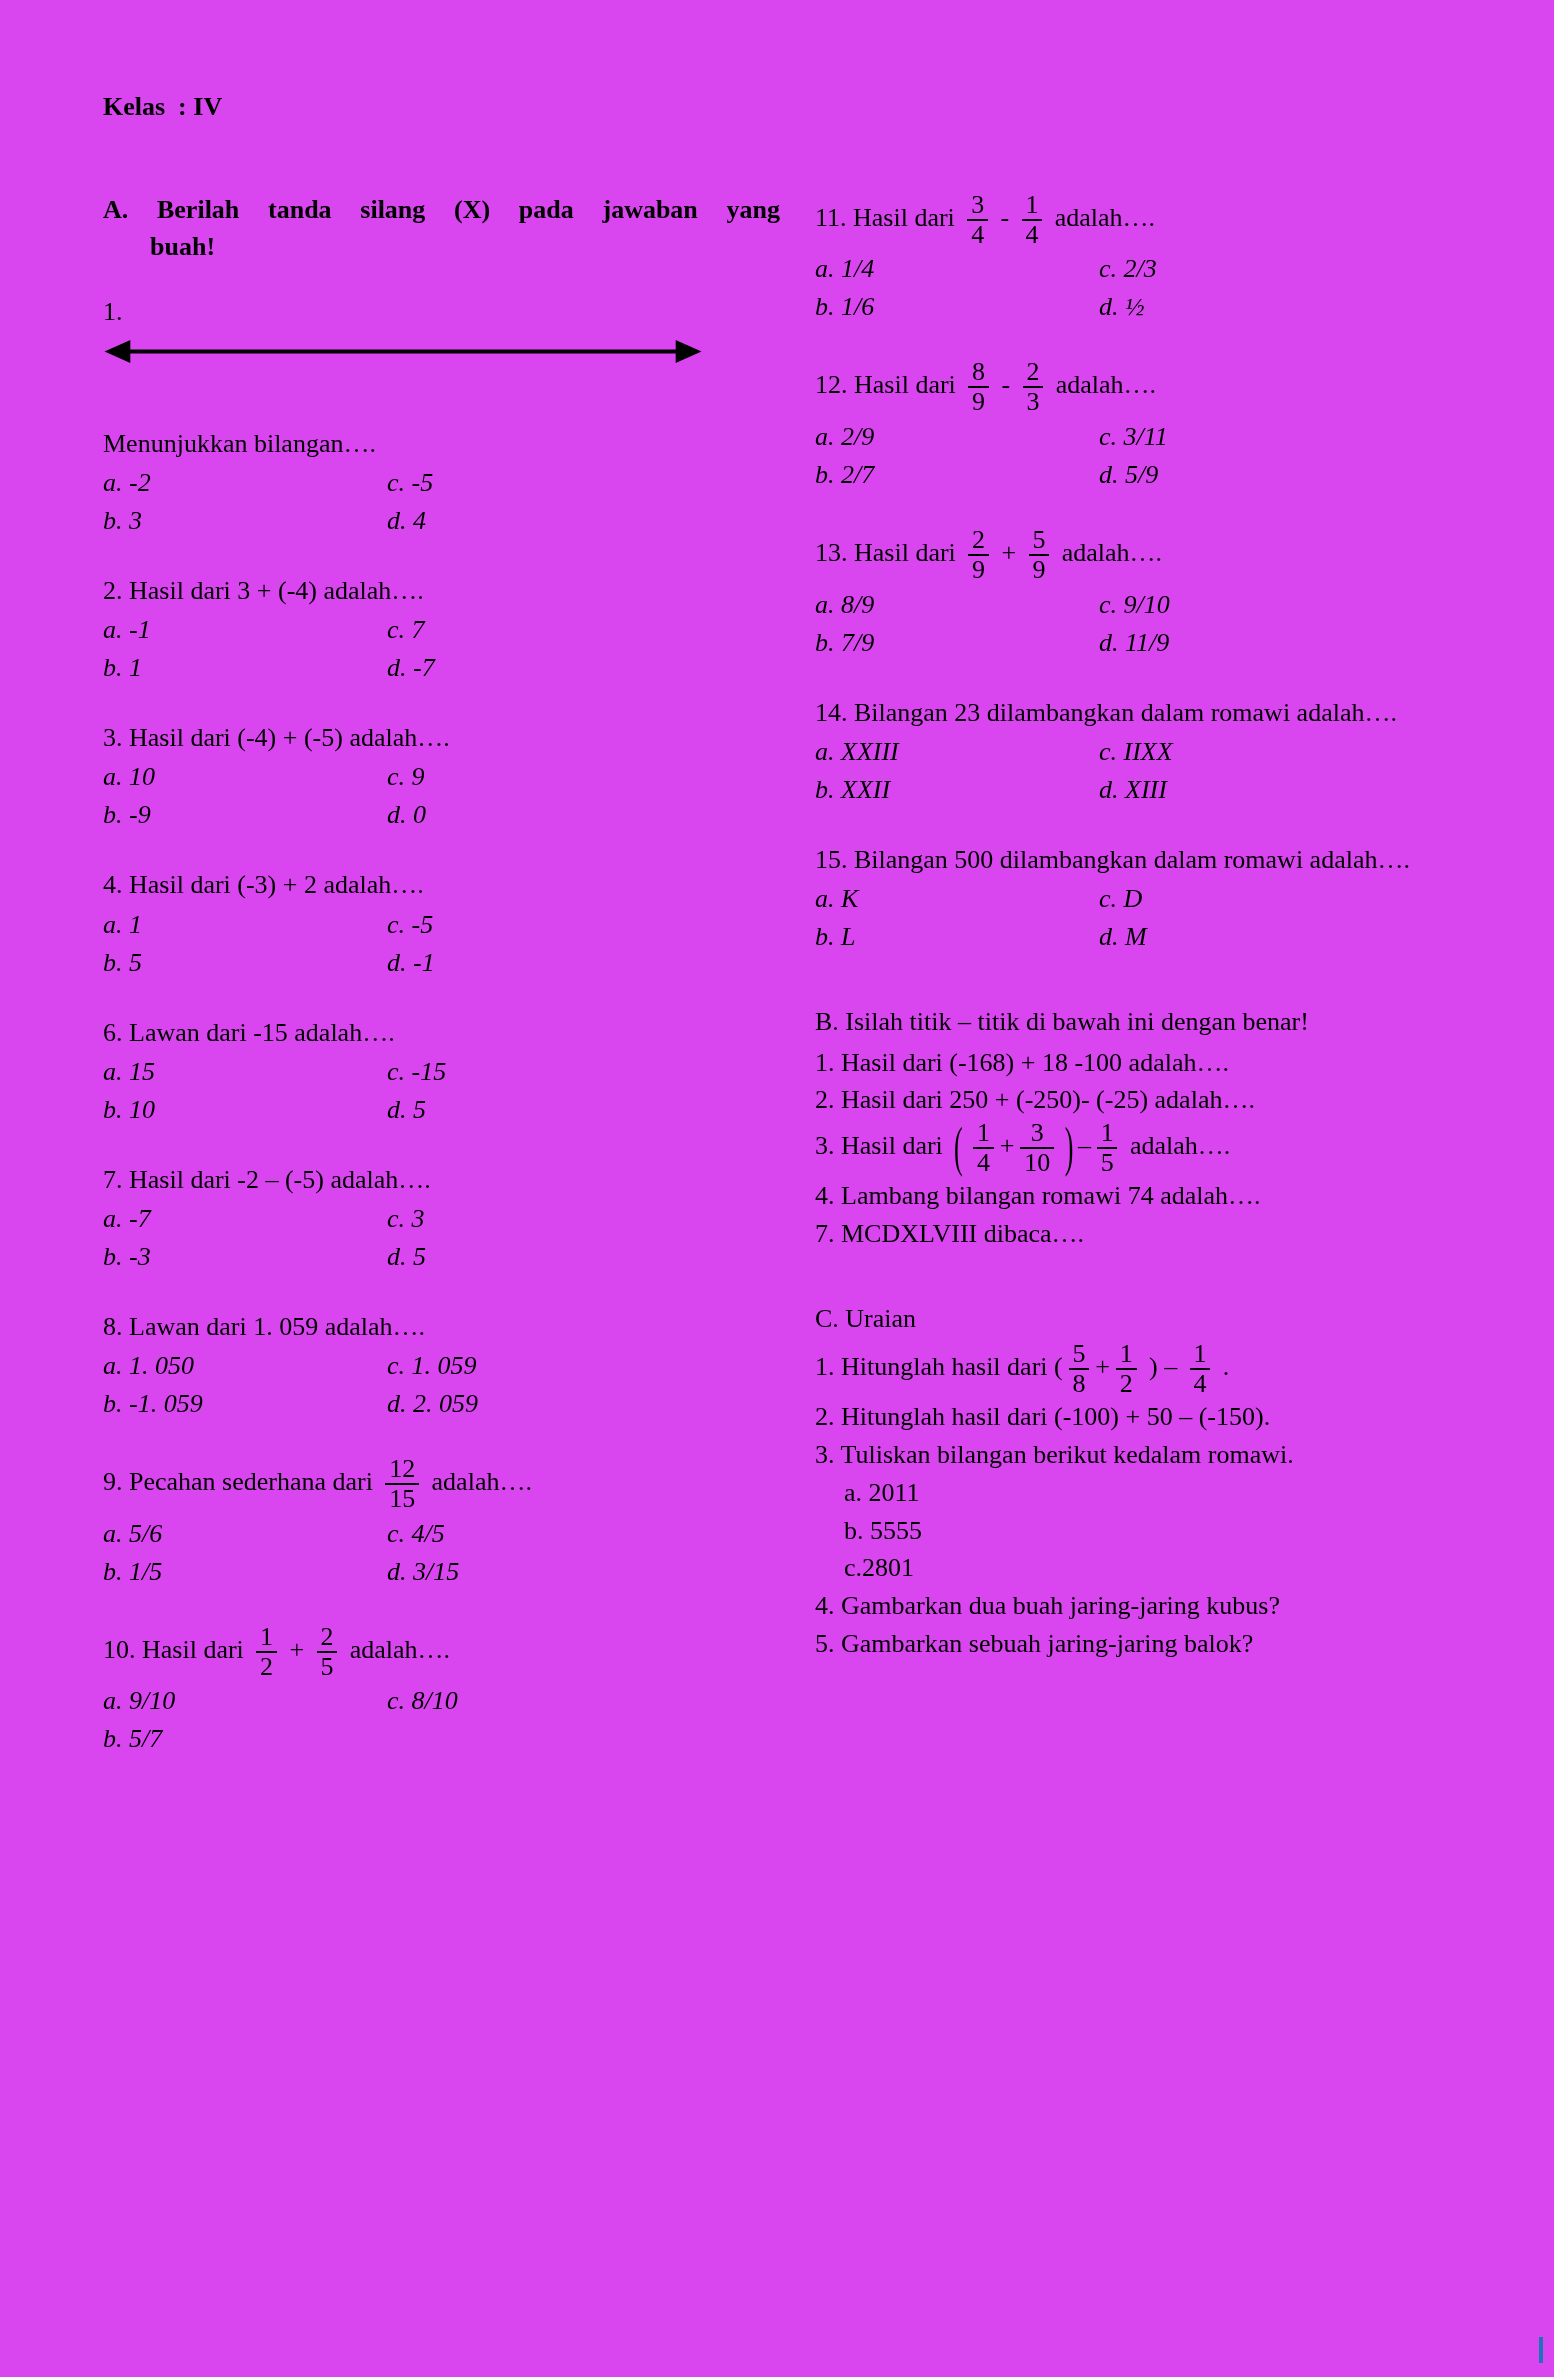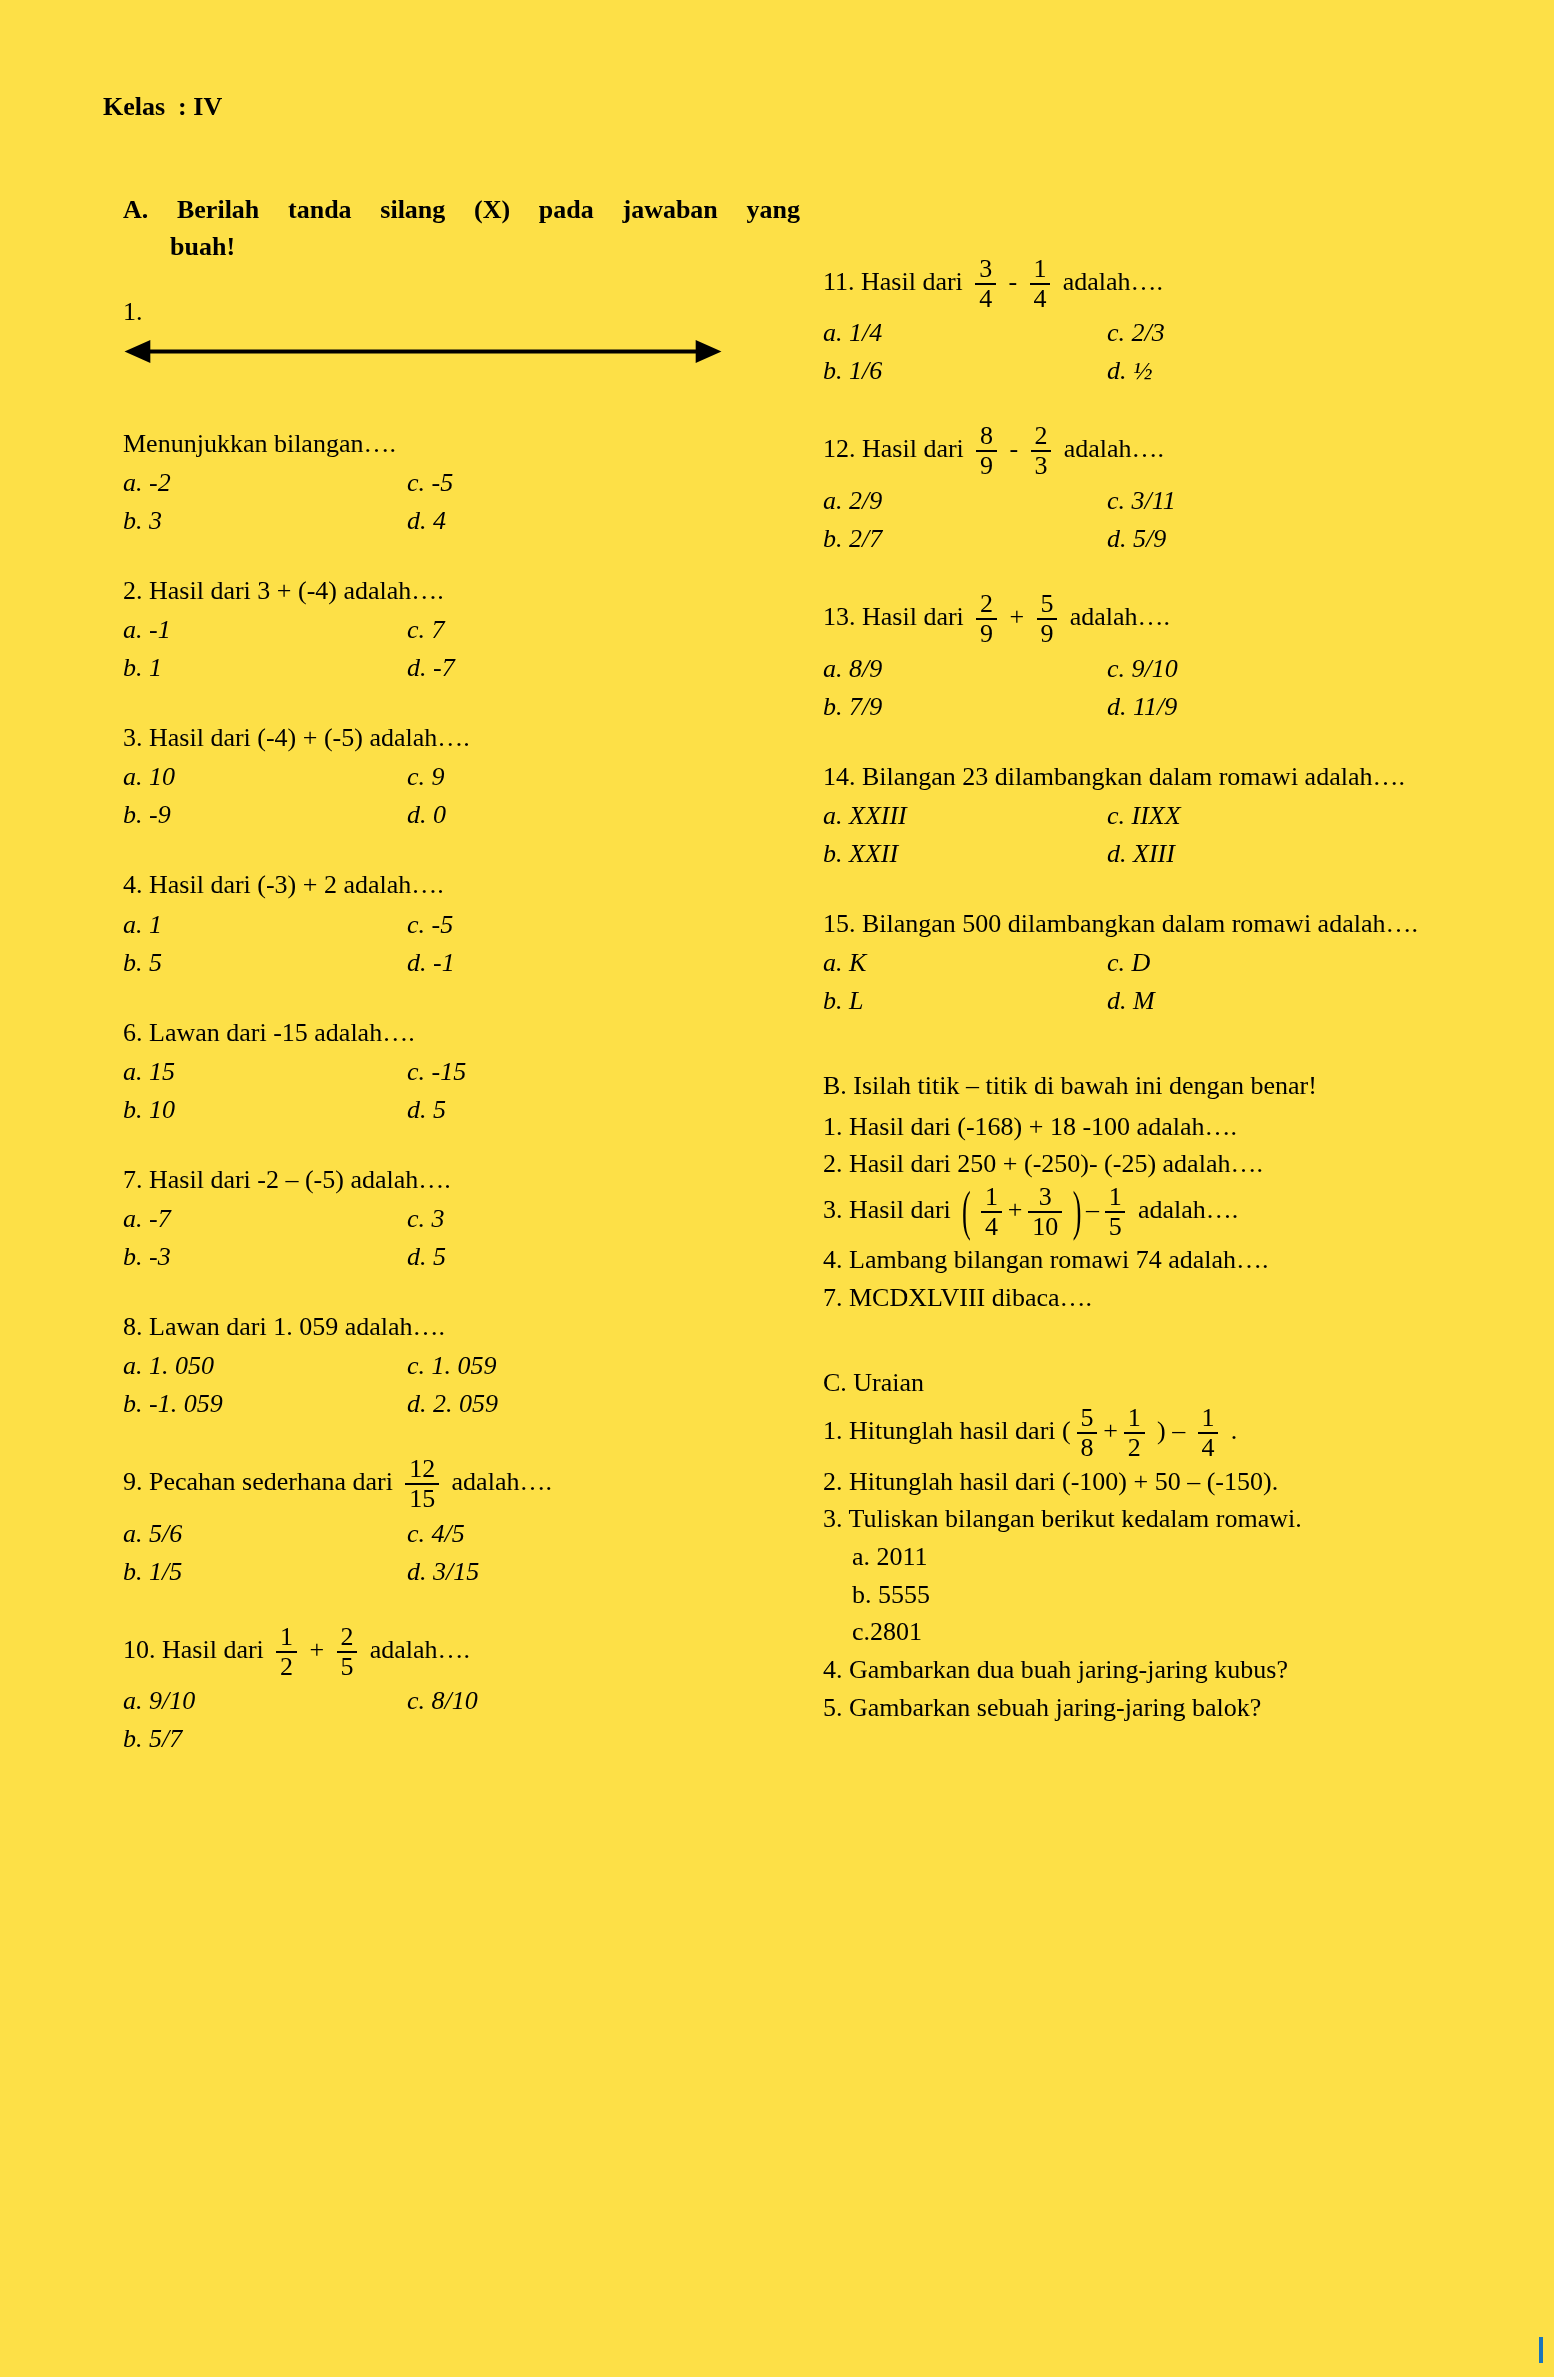--- a/index.html
+++ b/index.html
@@ -1,34 +1,34 @@
 <!DOCTYPE html>
 <html style="font-size:12px"><head>
 <meta charset="utf-8">
 <style>
   html, body { margin: 0; padding: 0; background: #ffffff; }
   .page {
     position: relative;
     width: 1555px;
     height: 2377px;
-    background: #fde047;
+    background: #d946ef;
     color: #000000;
     font-family: "Liberation Serif", "DejaVu Serif", serif;
     font-size: 26px;
     line-height: 1.45;
     box-sizing: border-box;
     padding: 88px 46px 0 103px;
     overflow: hidden;
   }
   .doc-header {
     font-weight: bold;
     white-space: pre;
     margin: 0 0 65px 0;
   }
-  .columns { display: flex; gap: 23px; align-items: center; margin-left: 20px; }
+  .columns { display: flex; gap: 35px; align-items: flex-start; }
   .col-left  { width: 677px; flex: none; }
   .col-right { width: 668px; flex: none; }
 
   .section-a-title { font-weight: bold; margin: 0 0 27px 0; }
   .title-l1 { display: block; text-align: justify; text-align-last: justify; }
   .title-l2 { display: block; padding-left: 47px; }
 
   .question { margin-bottom: 32px; }
   .prompt { margin: 0; }
   .prompt.justify { text-align: justify; text-align-last: left; }

